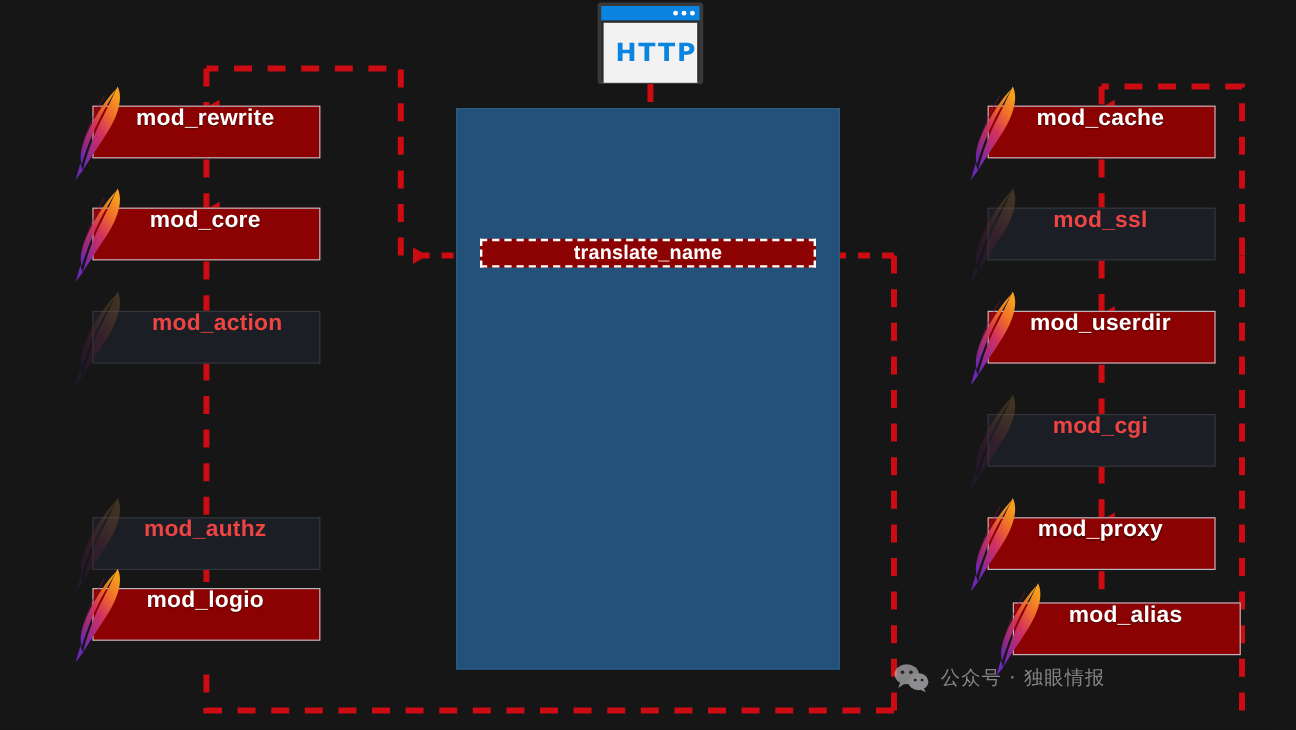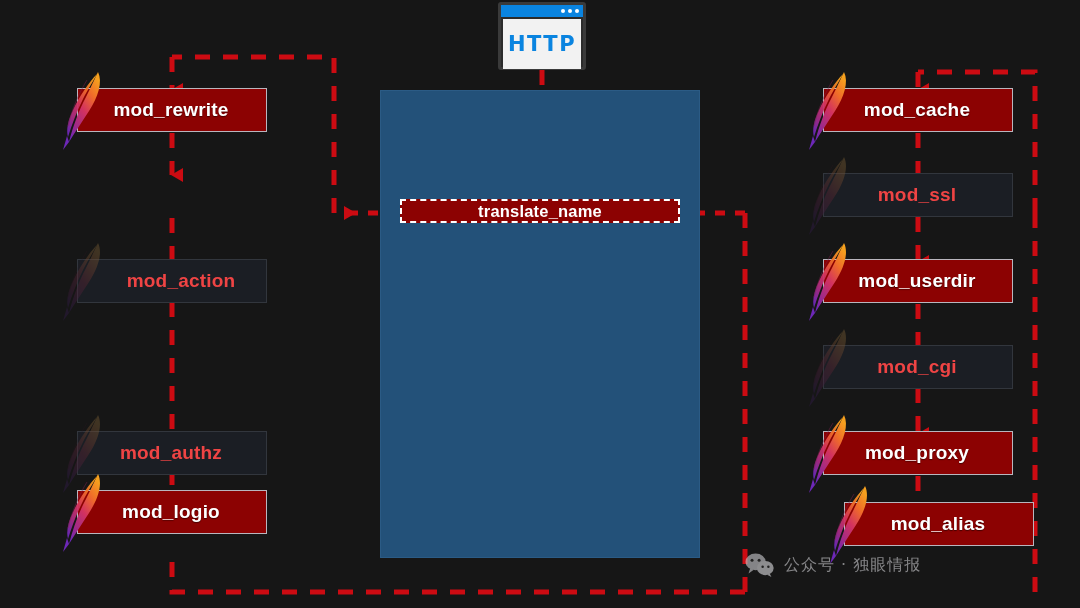--- a/index.html
+++ b/index.html
@@ -28,21 +28,21 @@
   .http-titlebar {
     height: 12px; background: #0a84e0;
     display: flex; align-items: center; justify-content: flex-end;
     padding-right: 4px; gap: 3px;
   }
   .http-dot { width: 4px; height: 4px; border-radius: 50%; background: #ffffff; display:block; }
   .http-body {
     height: calc(100% - 12px);
     background: #f2f2f2;
     margin: 2px;
-    display: flex; align-items: center; justify-content: center;
+    display: flex; align-items: center; justify-content: flex-end;
   }
   .http-label {
     color: #0a84e0; font-weight: bold; font-size: 21px;
     letter-spacing: 1.5px;
     font-family: "DejaVu Sans", sans-serif;
   }
 
   
   .pipeline {
     position: absolute; left: 380px; top: 90px;
@@ -64,21 +64,21 @@
     background: #8c0202;
     border: 2px dashed #ffffff;
     color: #ffffff;
     z-index: 5;
   }
 
   
   .module {
     position: absolute;
     width: 188px; height: 44px;
-    display: flex; align-items: center; justify-content: center;
+    display: flex; justify-content: center;
     font-size: 19px; font-weight: bold; letter-spacing: .2px;
     z-index: 4;
   }
   .module .box {
     position: absolute; left: 0; top: 0;
     width: 190px; height: 44px;
     background: #8c0202;
     border: 1px solid #b9b6be;
   }
   .module.off .box { background: #1b1e24; border: 1px solid #32363d; }
@@ -217,20 +217,40 @@
       </linearGradient>
     </defs>
     <path d="M45 6 C50 16 45 31 36 45 C29 56 22 66 16 76 C20 60 26 44 33 31 C38 21 42 12 45 6 Z" fill="url(#fg0)"></path>
     <path d="M44 8 C41 14 35 23 30 33 C24 45 19 58 15 71
              C13 64 15 54 20 44 C26 31 36 16 44 8 Z" fill="url(#fg0)" opacity=".95"></path>
     <path d="M16 76 L10 84 L14 70 Z" fill="#6d28b8"></path>
     <path d="M34 14 C26 27 19 43 15 60" stroke="#7a1f4a" stroke-width="1" fill="none" opacity=".5"></path>
   </svg>
       <span class="label">mod_rewrite</span>
     </div>
+    <div class="module" style="left: 77px; top: 173px;">
+      <span class="box"></span>
+      <svg class="feather" viewBox="0 0 56 84" xmlns="http://www.w3.org/2000/svg">
+    <defs>
+      <linearGradient id="fg1" x1="0.75" y1="0" x2="0.15" y2="1">
+        <stop offset="0%" stop-color="#f6a01e"></stop>
+        <stop offset="25%" stop-color="#ef6b2a"></stop>
+        <stop offset="52%" stop-color="#d3325f"></stop>
+        <stop offset="78%" stop-color="#a32a86"></stop>
+        <stop offset="100%" stop-color="#6d28b8"></stop>
+      </linearGradient>
+    </defs>
+    <path d="M45 6 C50 16 45 31 36 45 C29 56 22 66 16 76 C20 60 26 44 33 31 C38 21 42 12 45 6 Z" fill="url(#fg1)"></path>
+    <path d="M44 8 C41 14 35 23 30 33 C24 45 19 58 15 71
+             C13 64 15 54 20 44 C26 31 36 16 44 8 Z" fill="url(#fg1)" opacity=".95"></path>
+    <path d="M16 76 L10 84 L14 70 Z" fill="#6d28b8"></path>
+    <path d="M34 14 C26 27 19 43 15 60" stroke="#7a1f4a" stroke-width="1" fill="none" opacity=".5"></path>
+  </svg>
+      <span class="label">mod_core</span>
+    </div>
     <div class="module off" style="left: 77px; top: 259px; padding-left: 20px;">
       <span class="box"></span>
       <svg class="feather" viewBox="0 0 56 84" xmlns="http://www.w3.org/2000/svg">
     <defs>
       <linearGradient id="fg2" x1="0.75" y1="0" x2="0.15" y2="1">
         <stop offset="0%" stop-color="#f6a01e"></stop>
         <stop offset="25%" stop-color="#ef6b2a"></stop>
         <stop offset="52%" stop-color="#d3325f"></stop>
         <stop offset="78%" stop-color="#a32a86"></stop>
         <stop offset="100%" stop-color="#6d28b8"></stop>

